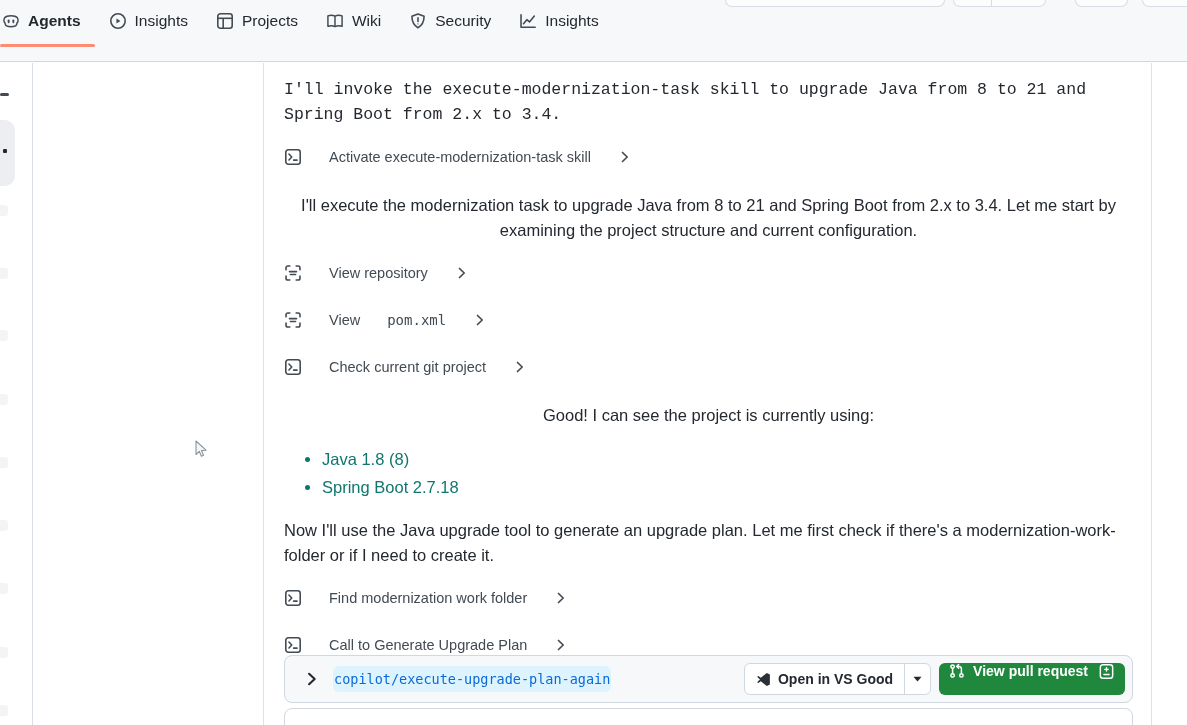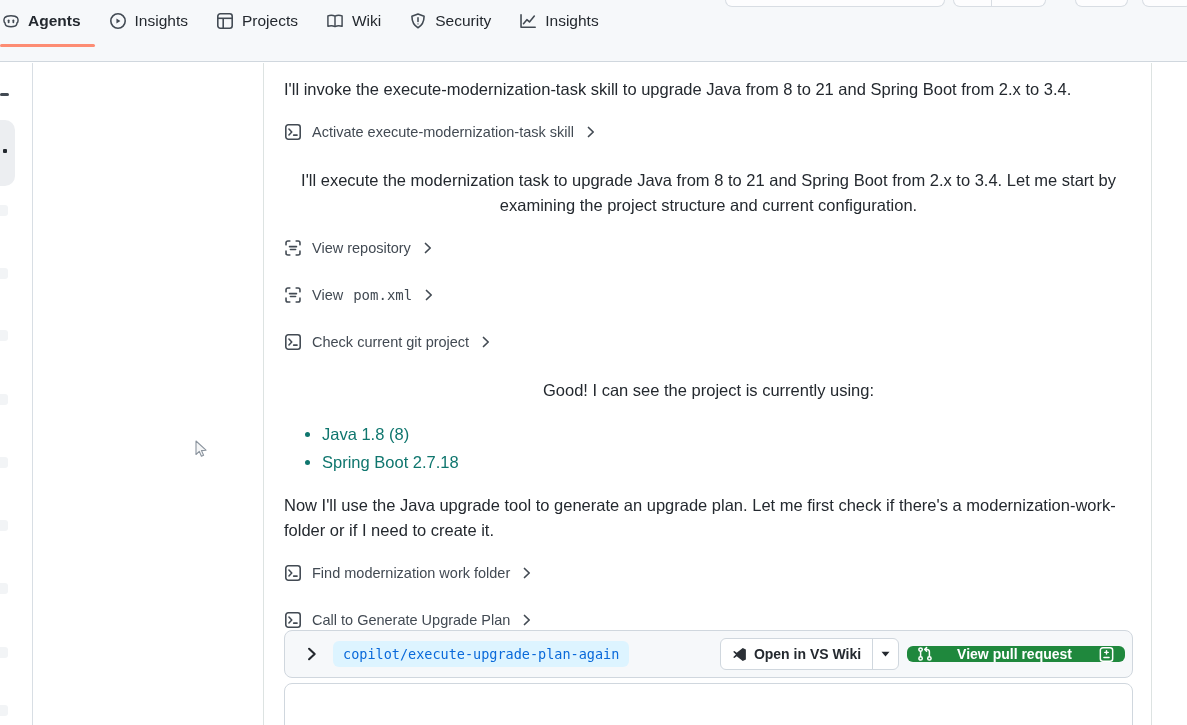--- a/index.html
+++ b/index.html
@@ -49,58 +49,58 @@
   }
   .rail-selected .dot { position:absolute; left:21px; top:29px; width:4px; height:4px; background:#24292f; border-radius:1px; }
   .rail-ghost { position:absolute; left:-3px; width:11px; height:11px; background:#f2f4f6; border-radius:3px; }
 
   
   .content {
     position:absolute; left:263px; top:63px; width:889px; bottom:0;
     background:#fff; border-left:1px solid #dde3e2; border-right:1px solid #dde3e2;
   }
   .thread { padding:14px 18px 0 20px; }
-  .thread > :first-child { margin-top:0; }
+  .thread > :first-child { margin-top:0;font-family:Liberation Mono, monospace; }
 
   .msg { font-size:16.5px; line-height:25px; color:#24292f; max-width:852px; }
   .msg + .tool { margin-top:20px; }
   .tool + .tool { margin-top:27px; }
   .tool + .msg { margin-top:26px;text-align:center; }
   .msg + .bullets { margin-top:17px; }
   .bullets + .msg { margin-top:17px; }
   .msg + .footer-card { margin-top:20px; }
   .footer-card + .next-card { margin-top:5px; }
 
-  .tool { display:flex; align-items:center; gap:10px; height:20px; width:max-content; cursor:pointer; }
+  .tool { display:flex; align-items:center; gap:27px; height:20px; width:max-content; cursor:pointer; }
   .tool .t-ic { display:flex; width:18px; height:18px; flex:none; }
   .tool .t-label { font-size:14.5px; color:#424a53; }
   .tool .t-code { font-family:"DejaVu Sans Mono","Liberation Mono",monospace; font-size:14px; color:#424a53; }
   .tool .t-chev { display:flex; margin-left:2px; }
 
   .bullets { list-style:disc; padding-left:38px; font-size:16.5px; line-height:28px; color:#0f766e; }
 
   
   .footer-card {
     height:48px; border:1px solid #d0d7de; border-radius:8px; background:#f6f8fa;
     display:flex; align-items:center; padding:0 7px 0 14px;
   }
   .expand-btn { width:26px; height:26px; display:flex; align-items:center; justify-content:center; cursor:pointer; }
   .branch-pill {
-    margin-left:8px; padding:5px 10px; border-radius:6px;
+    margin-left:8px; padding:5px 1px; border-radius:6px;
     font-family:"DejaVu Sans Mono","Liberation Mono",monospace; font-size:13.5px; cursor:pointer;
   }
   .spacer { flex:1; }
   .vsc-btn {
     display:flex; height:32px; border:1px solid #d0d7de; border-radius:6px; background:#fff;
     overflow:hidden; margin-right:8px; cursor:pointer;
   }
   .vsc-main { display:flex; align-items:center; gap:7px; padding:0 11px; font-size:14px; font-weight:700; color:#24292f; }
   .vsc-dd { width:26px; display:flex; align-items:center; justify-content:center; border-left:1px solid #d0d7de; }
   .pr-btn {
-    display:flex; gap:24px; height:16px; padding:0 10px;
+    display:flex; gap:8px; height:32px; padding:0 10px;
     border:none; border-radius:6px; color:#fff; font-size:14px; font-weight:700; cursor:pointer;
     font-family:"Liberation Sans", sans-serif;
   }
   .next-card { height:52px; border:1px solid #d0d7de; border-radius:8px; background:#fff; }
 
   .cursor { position:absolute; left:195px; top:440px; pointer-events:none; }
 </style>
 </head>
 <body>
 
@@ -305,21 +305,21 @@
       </div>
       <span class="branch-pill" style="background: rgb(221, 244, 255); color: rgb(9, 105, 218);">copilot/execute-upgrade-plan-again</span>
       <span class="spacer"></span>
       <div class="vsc-btn">
         <span class="vsc-main">
           <span style="display:flex;">
             <svg width="15" height="15" viewBox="0 0 16 16">
                 <polygon points="11.5,1 5,6.2 2.6,4.3 1.2,5 4.2,8 1.2,11 2.6,11.7 5,9.8 11.5,15 14.8,13.3 14.8,2.7" fill="#2b3036"></polygon>
               </svg>
           </span>
-          <span>Open in VS Wiki</span>
+          <span>Open in VS Good</span>
         </span>
         <span class="vsc-dd">
           <span style="display:flex;">
             <svg width="9" height="6" viewBox="0 0 9 6">
                 <path d="M0.5 0.8 H8.5 L4.5 5.4 Z" fill="#24292f"></path>
               </svg>
           </span>
         </span>
       </div>
       <button class="pr-btn" style="background: rgb(31, 136, 61);">

